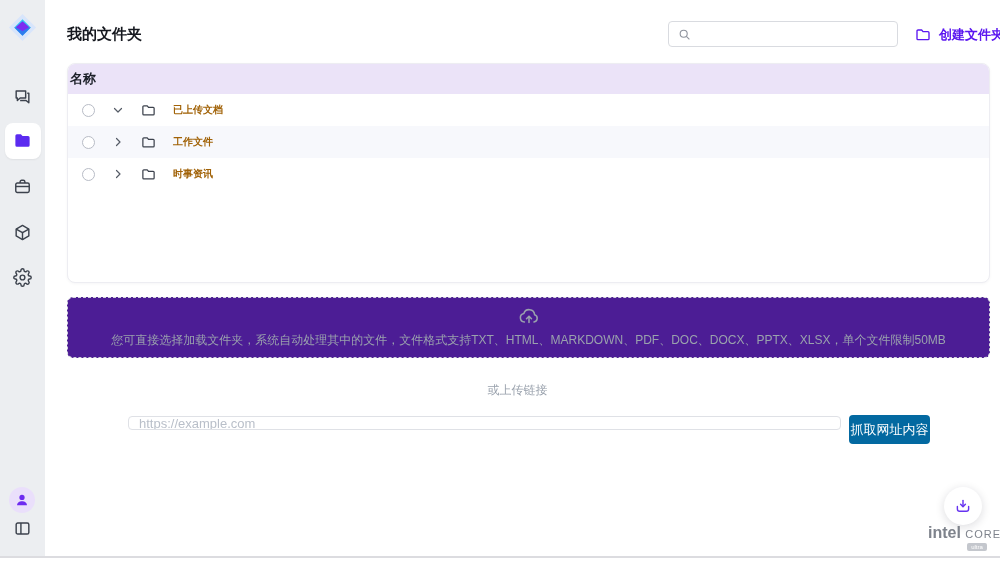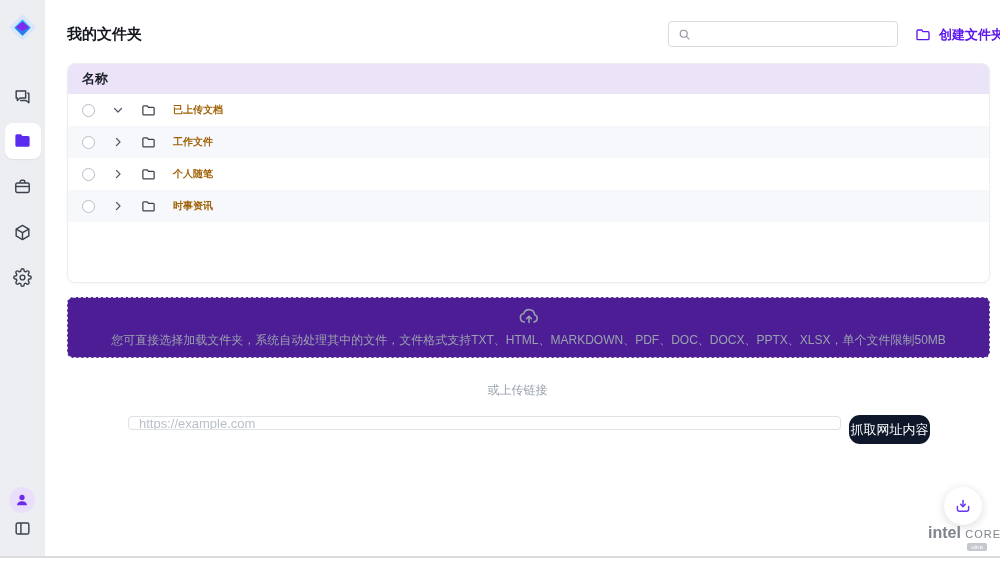--- a/index.html
+++ b/index.html
@@ -24,21 +24,21 @@
   
   .page-title { position:absolute; left:67px; top:25px; font-size:15px; font-weight:bold; color:#15181f; }
   .search-box { position:absolute; left:668px; top:21px; width:230px; height:26px; background:#fff; border:1px solid #d9dbe0; border-radius:4px; }
   .search-box svg { position:absolute; left:9px; top:6px; width:13px; height:13px; color:#8d929c; }
   .search-box input { position:absolute; left:28px; top:0; width:196px; height:24px; border:none; outline:none; font-size:12px; color:#333; background:transparent; }
   .create-btn { position:absolute; left:915px; top:26px; display:flex; align-items:center; gap:8px; color:#5b16f0; font-size:13px; font-weight:bold; cursor:pointer; white-space:nowrap; }
   .create-btn svg { width:16px; height:16px; }
 
   
   .card { position:absolute; left:67px; top:63px; width:923px; height:220px; background:#fff; border:1px solid #ededf2; border-radius:8px; overflow:hidden; box-shadow:0 1px 3px rgba(20,20,40,.04); }
-  .thead { height:30px; background:#ebe3f8; font-size:13px; font-weight:bold; color:#1c2029; line-height:30px; padding-left:14px; }
+  .thead { height:30px; background:#ebe3f8; font-size:13px; font-weight:bold; color:#1c2029; line-height:30px; padding-left:2px; }
   .row { height:32px; display:flex; align-items:center; padding-left:14px; gap:17px; cursor:pointer; }
   .row:nth-child(even) { background:#f7f8fc; }
   .radio { width:13px; height:13px; border:1px solid #b8bcc6; border-radius:50%; background:#fff; flex:0 0 auto; cursor:pointer; }
   .chev { width:12px; height:12px; color:#555b66; display:flex; cursor:pointer; }
   .chev svg { width:12px; height:12px; transition:transform .1s; }
   .chev.expanded svg { transform:rotate(90deg); }
   .ficon { width:15px; height:15px; color:#3c424d; display:flex; }
   .ficon svg { width:15px; height:15px; }
   .rname { font-size:10px; color:#a16207;font-weight:bold; }
 
@@ -46,21 +46,21 @@
   .upload { position:absolute; left:67px; top:297px; width:923px; height:61px; background:#4c1d95; border:1px dashed #d4d6dc; border-radius:6px; text-align:center; cursor:pointer; }
   .upload .cloud { display:inline-block; margin-top:7px; width:22px; height:22px; color:#99a1ad; }
   .upload .cloud svg { width:22px; height:22px; }
   .upload-hint { font-size:12px; color:#9aa2ad; margin-top:1px; }
 
   .or-label { position:absolute; left:45px; top:382px; width:945px; text-align:center; font-size:12px; color:#9aa2ad; }
 
   
   .url-input { position:absolute; left:128px; top:416px; width:713px; height:14px; border:1px solid #dfe1e6; border-radius:4px; padding:0 10px; font-size:13px; color:#333; outline:none; background:#fff; }
   .url-input::placeholder { color:#b9bfc9; }
-  .fetch-btn { position:absolute; left:849px; top:415px; width:81px; height:29px; background:#0f172a; color:#fff; font-size:13px; border:none; border-radius:11px; cursor:pointer; font-family:Liberation Mono, monospace; }
+  .fetch-btn { position:absolute; left:849px; top:415px; width:81px; height:29px; background:#0369a1; color:#fff; font-size:13px; border:none; border-radius:4px; cursor:pointer; font-family:Liberation Mono, monospace; }
 
   
   .fab { position:absolute; left:944px; top:487px; width:38px; height:38px; background:#fff; border-radius:50%; box-shadow:0 2px 10px rgba(20,20,40,.15); cursor:pointer; }
   .fab svg { position:absolute; left:10px; top:10px; width:18px; height:18px; color:#6633f0; }
   .intel { position:absolute; left:928px; top:527px; width:64px; text-align:center; color:#7e838c; line-height:11px; }
   .intel-top { font-size:16px; white-space:nowrap; }
   .intel-word { font-weight:bold; letter-spacing:0; }
   .intel-core { font-variant:small-caps; letter-spacing:1px; }
   .intel-badge { display:inline-block; margin-left:34px; margin-top:2px; font-size:6px; color:#fff; background:#c4c7cd; border-radius:2px; padding:1px 4px; line-height:6px; }
 </style>
@@ -238,34 +238,20 @@
         <span class="chev">
             <svg>
               <use href="#i-chev"></use>
             </svg>
           </span>
         <span class="ficon">
             <svg>
               <use href="#i-folder-line"></use>
             </svg>
           </span>
-        <span class="rname">个人随笔</span>
-      </div>
-      <div class="row">
-        <span class="radio"></span>
-        <span class="chev">
-            <svg>
-              <use href="#i-chev"></use>
-            </svg>
-          </span>
-        <span class="ficon">
-            <svg>
-              <use href="#i-folder-line"></use>
-            </svg>
-          </span>
         <span class="rname">时事资讯</span>
       </div>
     </div>
   </div>
 
   <div class="upload">
     <span class="cloud"><svg>
           <use href="#i-cloud-up"></use>
         </svg></span>
     <div class="upload-hint">您可直接选择加载文件夹，系统自动处理其中的文件，文件格式支持TXT、HTML、MARKDOWN、PDF、DOC、DOCX、PPTX、XLSX，单个文件限制50MB</div>

